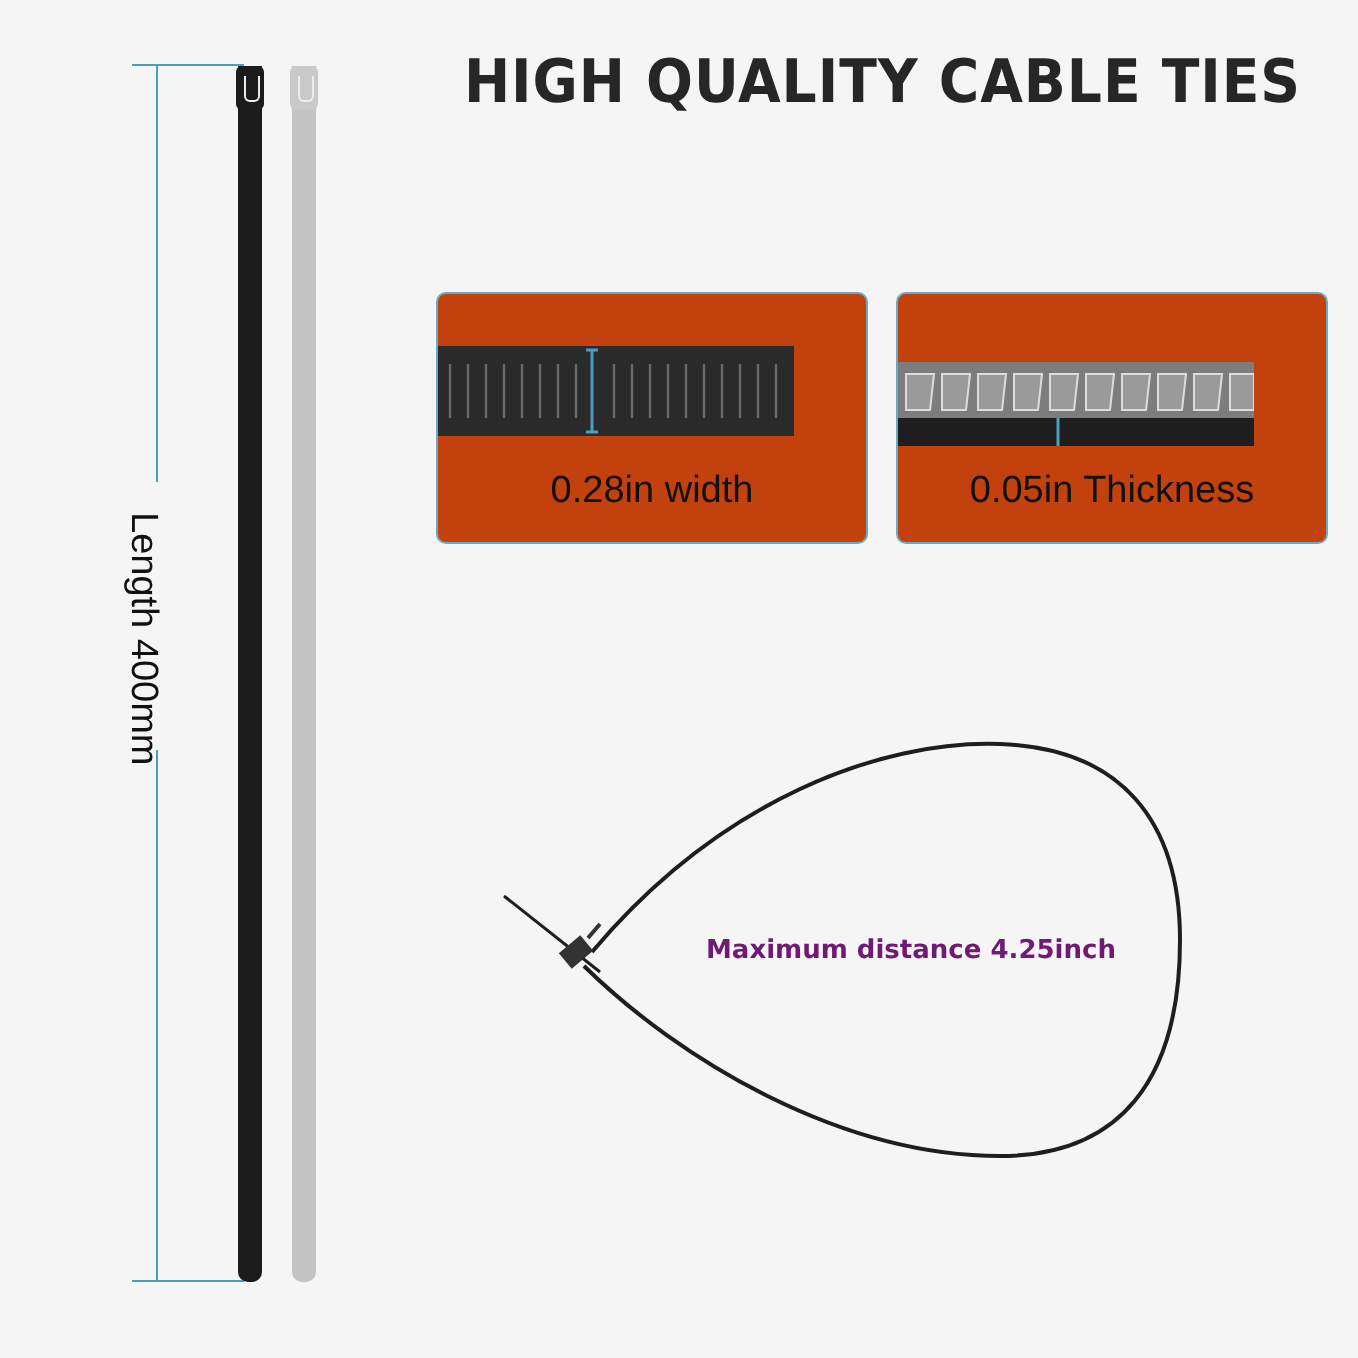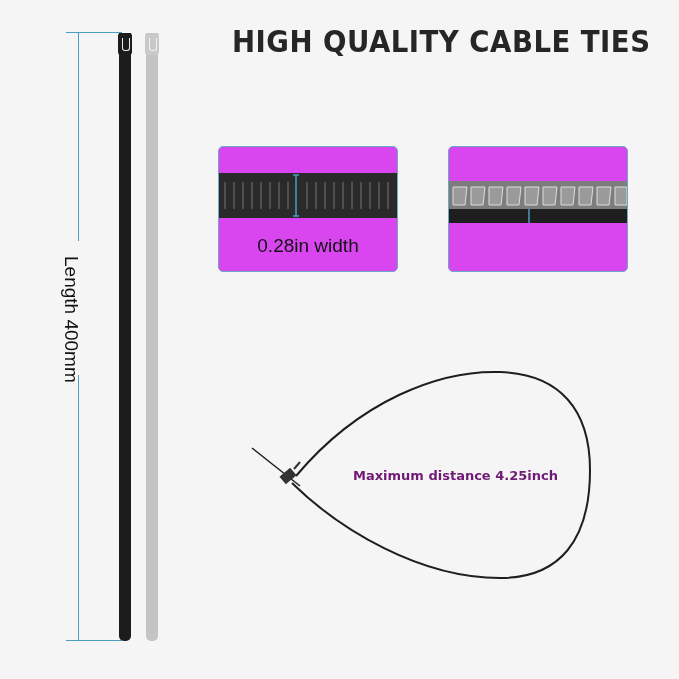--- a/index.html
+++ b/index.html
@@ -5,21 +5,21 @@
   html, body { margin:0; padding:0; }
   body { width:679px; height:679px; background:#f5f5f5; position:relative; overflow:hidden; font-family:"Liberation Sans", sans-serif; }
   .title { position:absolute; top:24px; left:232px; width:430px; font-size:30px; font-weight:bold; color:#262626; letter-spacing:0.5px; white-space:nowrap; font-family:"DejaVu Sans", sans-serif; transform:scaleX(0.92); transform-origin:left; }
   .dim-line { position:absolute; background:#4a9ec2; }
   .len-label { position:absolute; left:60px; top:256px; width:80px; font-size:19px; color:#111; transform-origin:left top; transform:rotate(90deg) translate(0,-100%); white-space:nowrap; }
   .tie { position:absolute; border-radius:0 0 5px 5px; }
   .tie-black { left:119px; top:33px; width:12px; height:608px; background:#1c1c1c; }
   .tie-white { left:146px; top:33px; width:12px; height:608px; background:#c4c4c4; }
   .tie-head { position:absolute; top:0; left:-1px; width:14px; height:22px; border-radius:3px; }
   .tie-head::after { content:""; position:absolute; left:4px; top:5px; width:6px; height:12px; border:1.5px solid #eee; border-top:none; border-radius:0 0 3px 3px; }
-  .card { position:absolute; width:178px; height:124px; background:#d946ef; border:1px solid #6aa9c6; border-radius:5px; }
+  .card { position:absolute; width:178px; height:124px; background:#c2410c; border:1px solid #6aa9c6; border-radius:5px;padding-left:36px; }
   .card .strip { position:absolute; left:0; right:0; }
   .card .label { position:absolute; left:0; right:0; bottom:14px; text-align:center; font-size:19px; color:#111; }
   .loop-label { position:absolute; left:353px; top:468px; font-size:13px; font-weight:bold; color:#701a75; font-family:"DejaVu Sans", sans-serif; }
 </style>
 </head>
 <body>
 
 <div class="title">HIGH QUALITY CABLE TIES</div>
 
 <div>
@@ -78,20 +78,21 @@
         <polygon points="58,6 72,6 70,24 58,24"></polygon>
       <polygon points="76,6 90,6 88,24 76,24"></polygon>
         <polygon points="94,6 108,6 106,24 94,24"></polygon>
       <polygon points="112,6 126,6 124,24 112,24"></polygon>
         <polygon points="130,6 144,6 142,24 130,24"></polygon>
       <polygon points="148,6 162,6 160,24 148,24"></polygon>
         <polygon points="166,6 178,6 178,24 166,24"></polygon>
     </g>
     <line x1="80" y1="28" x2="80" y2="42" stroke="#4a9ec2" stroke-width="1.5"></line>
   </svg>
+  <div class="label">0.05in Thickness</div>
 </div>
 
 <svg style="position:absolute;left:0;top:0;" width="679" height="679">
   <path d="M296,476 C360,400 440,370 500,372 C560,374 590,410 590,470 C590,540 560,578 500,578 C420,578 340,530 292,483" fill="none" stroke="#1e1e1e" stroke-width="2"></path>
   <line x1="252" y1="448" x2="300" y2="486" stroke="#1e1e1e" stroke-width="1.5"></line>
   <rect x="281" y="471" width="14" height="10" fill="#333" transform="rotate(-40 288 476)"></rect>
   <line x1="294" y1="469" x2="300" y2="462" stroke="#333" stroke-width="2"></line>
 </svg>
 <div class="loop-label">Maximum distance 4.25inch</div>
 

